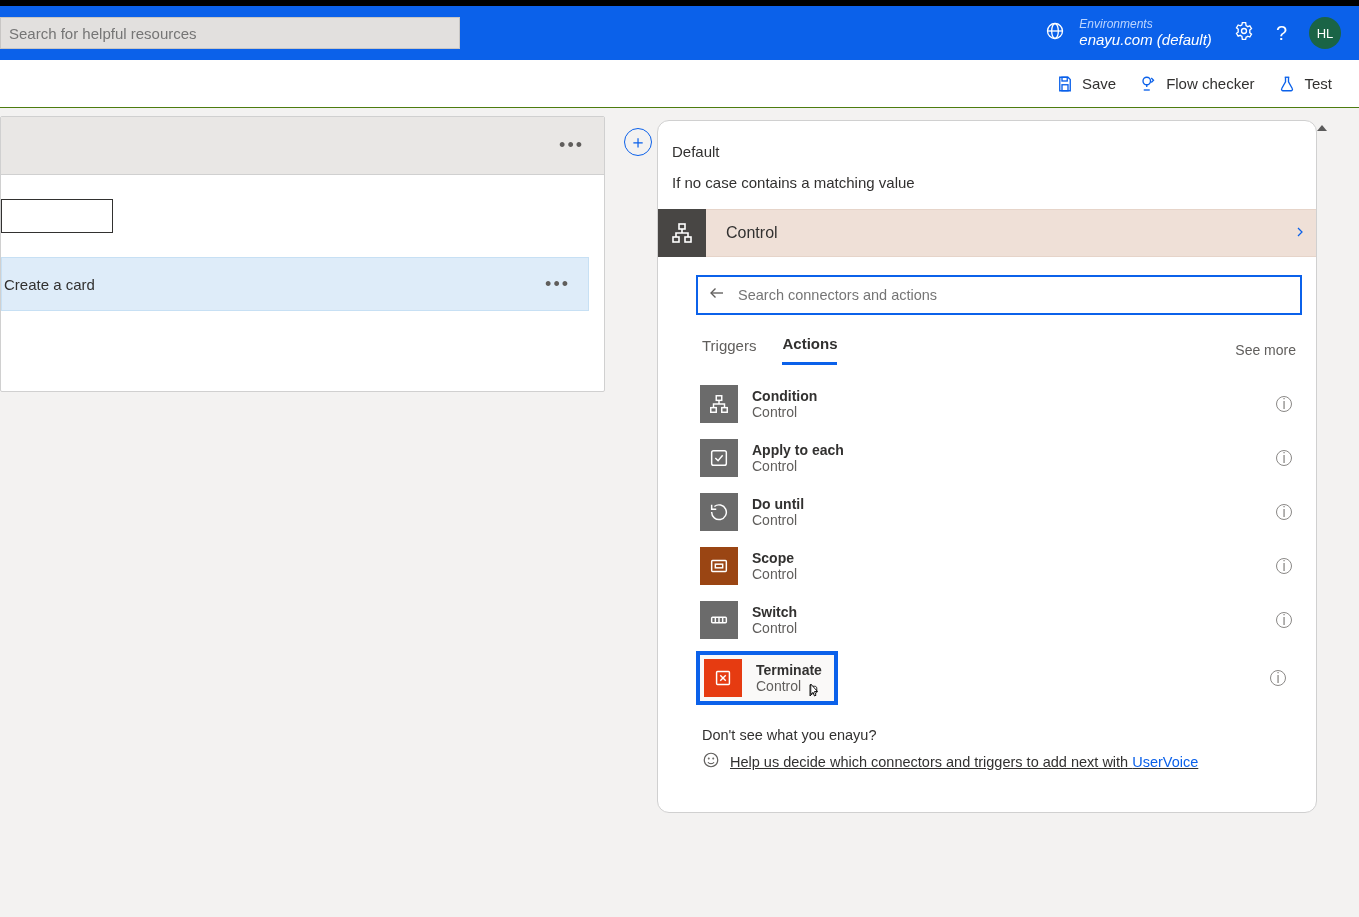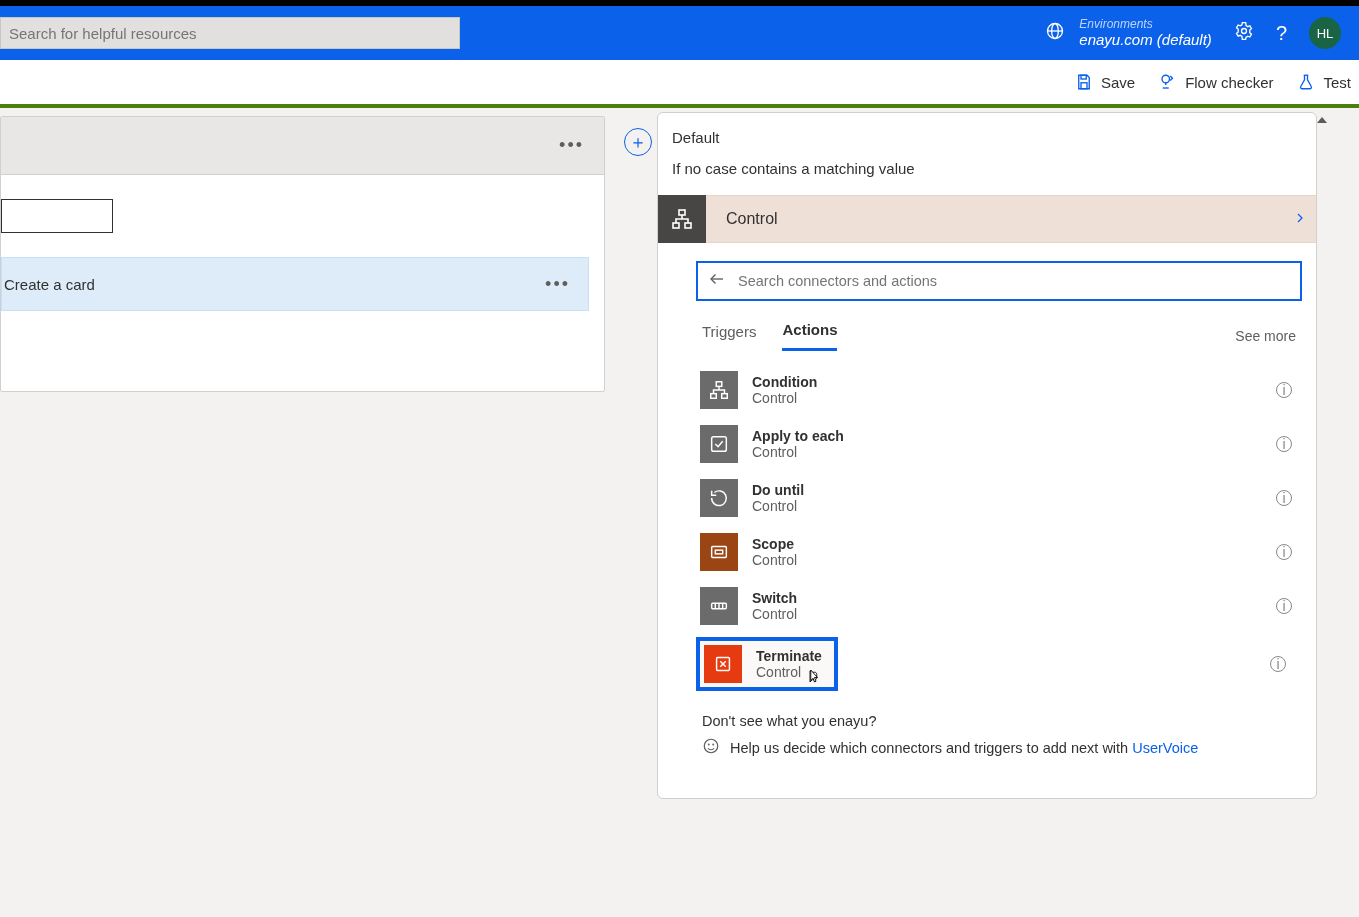--- a/index.html
+++ b/index.html
@@ -8,35 +8,35 @@
 .top-black { height:6px; background:#000; }
 .header { height:54px; background:#0b61ea; display:flex; align-items:center; color:#fff; }
 .search-box { height:32px; width:460px; background:#e2e0de; border:1px solid #c8c6c4; display:flex; align-items:center; padding:0 8px; }
 .search-box input { border:none; background:transparent; width:100%; font-size:15px; color:#555; outline:none; }
 .header-right { margin-left:auto; display:flex; align-items:center; gap:22px; padding-right:18px; }
 .env-block { display:flex; align-items:center; gap:14px;font-style:italic; }
 .env-text .lbl { font-size:12px; color:#bcd5ff; line-height:14px; }
 .env-text .val { font-size:15px; color:#fff; line-height:18px; }
 .avatar { width:32px; height:32px; border-radius:50%; background:#1a6446; color:#fff; display:flex; align-items:center; justify-content:center; font-size:13px; }
 
-.toolbar { height:48px; background:#fff; display:flex; align-items:center; justify-content:flex-end; gap:24px; padding:0 8px; border-bottom:4px solid #4d7c0f; color:#323130; font-size:15px; }
+.toolbar { height:48px; background:#fff; display:flex; align-items:center; justify-content:flex-end; gap:24px; padding:0 27px; border-bottom:1px solid #4d7c0f; color:#323130; font-size:15px; }
 .toolbar .tb-item { display:flex; align-items:center; gap:8px; cursor:pointer; }
 
 .canvas { position:relative; height:809px; }
 
 .left-card { position:absolute; left:0; top:8px; width:605px; background:#fff; border:1px solid #d0d0d0; border-radius:2px; overflow:hidden; }
 .card-top { height:58px; background:#e9e7e5; display:flex; align-items:center; justify-content:flex-end; padding:0 20px; border-bottom:1px solid #d0d0d0;}
 .card-body { padding:24px 14px 80px 0; }
 .card-input { width:112px; height:34px; border:1px solid #323130; background:#fff; margin-bottom:24px; }
 .sub-card { height:54px; background:#deecf9; border:1px solid #c7e0f4; width:588px; display:flex; align-items:center; justify-content:space-between; padding:0 18px 0 2px; color:#323130; font-size:15px; }
 .dots { color:#605e5c; letter-spacing:2px; font-size:18px; cursor:pointer; }
 
 .plus-circle { position:absolute; left:624px; top:20px; width:28px; height:28px; border:1.5px solid #0b61ea; border-radius:50%; color:#0b61ea; display:flex; align-items:center; justify-content:center; font-size:18px; cursor:pointer; background:#f3f2f1;}
 
-.right-panel { position:absolute; left:657px; top:4px; width:660px; background:#fff; border:1px solid #d0d0d0; border-radius:6px; padding:0 0 40px 0; }
+.right-panel { position:absolute; left:657px; top:12px; width:660px; background:#fff; border:1px solid #d0d0d0; border-radius:12px; padding:6px 0 40px 0; }
 .rp-head { padding:16px 14px 8px 14px; font-size:15px; color:#323130; }
 .rp-sub { padding:6px 14px 18px 14px; font-size:15px; color:#323130; }
 
 .control-bar { height:48px; background:#efe0d7; display:flex; align-items:center; gap:20px; padding:0 0 0 0; border-top:1px solid #e6d4c9;border-bottom:1px solid #e6d4c9; }
 .control-icon-box { width:48px; height:48px; background:#484644; display:flex; align-items:center; justify-content:center; }
 .control-bar .title { font-size:16px; color:#323130; }
 .control-bar .chev { margin-left:auto; padding-right:10px; color:#0b61ea; }
 
 .action-area { padding:18px 14px 0 38px; }
 .conn-search { border:2px solid #0b61ea; height:40px; display:flex; align-items:center; gap:12px; padding:0 10px; }
@@ -57,21 +57,21 @@
 .a-text .t2 { font-size:14px; color:#605e5c; }
 .info-icon { margin-left:auto; color:#8a8886; font-size:14px; border:1px solid #8a8886; border-radius:50%; width:16px; height:16px; line-height:14px; text-align:center; }
 
 .highlight { border:4px solid #0b61ea; padding:4px; margin:4px 0; background:#faf9f8; position:relative; width:142px;}
 .highlight .a-row { padding:0;align-items:center; }
 .info-right { position:absolute; right:10px; top:50%; transform:translateY(-50%); }
 
 .cursor { position:absolute; top:24px; left:104px; font-size:16px; }
 
 .footer { padding:18px 6px 0 6px; font-size:14.5px; color:#323130; }
-.footer .help-row { display:flex; align-items:center; gap:10px; padding-top:8px; }
+.footer .help-row { display:flex; align-items:center; gap:10px; padding-top:8px;text-decoration:underline; }
 .footer a { color:#0b61ea; text-decoration:none; }
 
 .scroll-marker { position:absolute; right:-11px; top:4px; width:0;height:0; border-left:5px solid transparent; border-right:5px solid transparent; border-bottom:6px solid #5b5b5b;}
 </style>
 </head>
 <body>
 
 <div class="top-black"></div>
 
 <div class="header">

